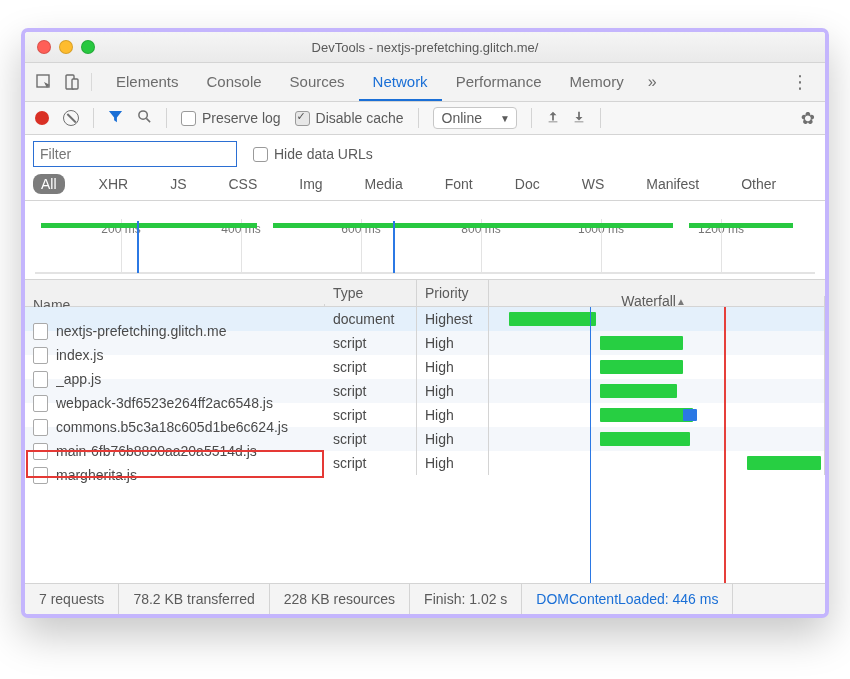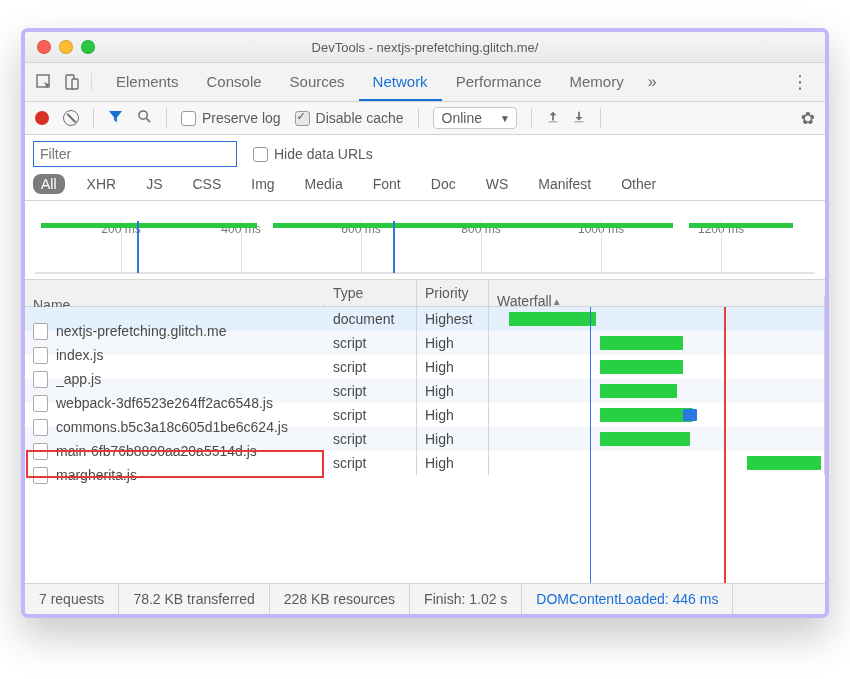--- a/index.html
+++ b/index.html
@@ -48,40 +48,40 @@
   .select .tri { font-size:10px; color:#5b5b5b;}
   .ud { display:flex; gap:12px; color:#707070; font-size:15px;}
   .gear { color:#707070; font-size:17px; margin-left:auto;}
 
   
   .filterbar { padding:6px 8px 4px; display:flex; gap:16px; align-items:center; border-bottom:1px solid transparent;}
   .filterinput { width:190px; height:22px; border:1px solid #2b6fd3; outline:none; font-size:14px; padding:1px 6px; color:#0f766e;}
   .filterbar .lbl { font-size:14px; color:#5b5b5b;margin-top:8px;}
 
   
-  .typesrow { padding:2px 8px 6px; display:flex; gap:14px; align-items:center; font-size:14px; color:#5b5b5b;
+  .typesrow { padding:2px 8px 6px; display:flex; gap:26px; align-items:center; font-size:14px; color:#5b5b5b;
               border-bottom:1px solid #d4d4d4;}
   .pill { padding:2px 8px; border-radius:8px;}
   .pill.on { background:#7c7c7c; color:#fff;}
 
   
   .timeline { height:78px; border-bottom:1px solid #d4d4d4; position:relative; background:#fff;}
   .ticks { position:absolute; left:0; right:0; top:21px; height:14px;}
   .tick { position:absolute; top:0; font-size:12px; color:#767676; transform:translateX(-50%);}
   .tickline { position:absolute; top:18px; bottom:6px; width:1px; background:#e3e3e3;}
   .tv-bottom { position:absolute; left:10px; right:10px; bottom:5px; height:2px; background:#e3e3e3;}
   .tv-green { position:absolute; height:5px; background:#28c840; top:22px;}
   .tv-blueline{position:absolute; top:20px; bottom:6px; width:1.5px; background:#2b78e4;}
 
   
   .grid { flex:1 1 auto; display:flex; flex-direction:column; min-height:0;}
   .ghead { display:flex; height:26px; border-bottom:1px solid #d4d4d4; font-size:14px; color:#5b5b5b; background:#f1f1f1;}
   .gcell { border-right:1px solid #d4d4d4; display:flex; align-items:center; padding:0 8px; box-sizing:border-box;}
   .col-name{width:300px;margin-top:24px;} .col-type{width:92px;} .col-pri{width:72px;} .col-wf{flex:1;}
-  .ghead .col-wf { justify-content:flex-start;margin-top:16px;}
+  .ghead .col-wf { justify-content:center;margin-top:16px;}
   .sortA { font-size:10px; color:#7a7a7a; padding-right:6px;}
 
   .gbody { flex:1; overflow:hidden; position:relative;}
   .row { display:flex; height:24px; font-size:14px;}
   .row:nth-child(odd){background:#ffffff;} .row:nth-child(even){background:#f4f7fb;}
   .row.first { background:#e4f0fb;justify-content:flex-end;}
   .row .gcell{border-right:1px solid #d4d4d4;}
   .fileicon { width:13px; height:15px; border:1px solid #a9a9a9; margin-right:8px; border-radius:2px; position:relative; background:#fff; flex-shrink:0;}
   .name-text { white-space:nowrap; overflow:hidden; text-overflow:ellipsis;}
 

